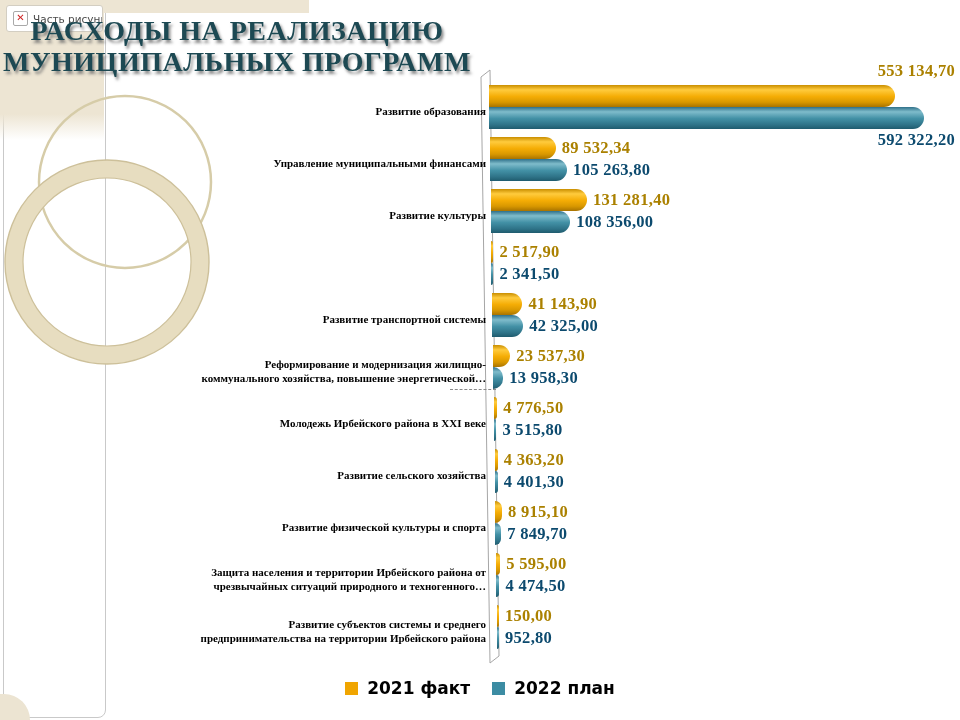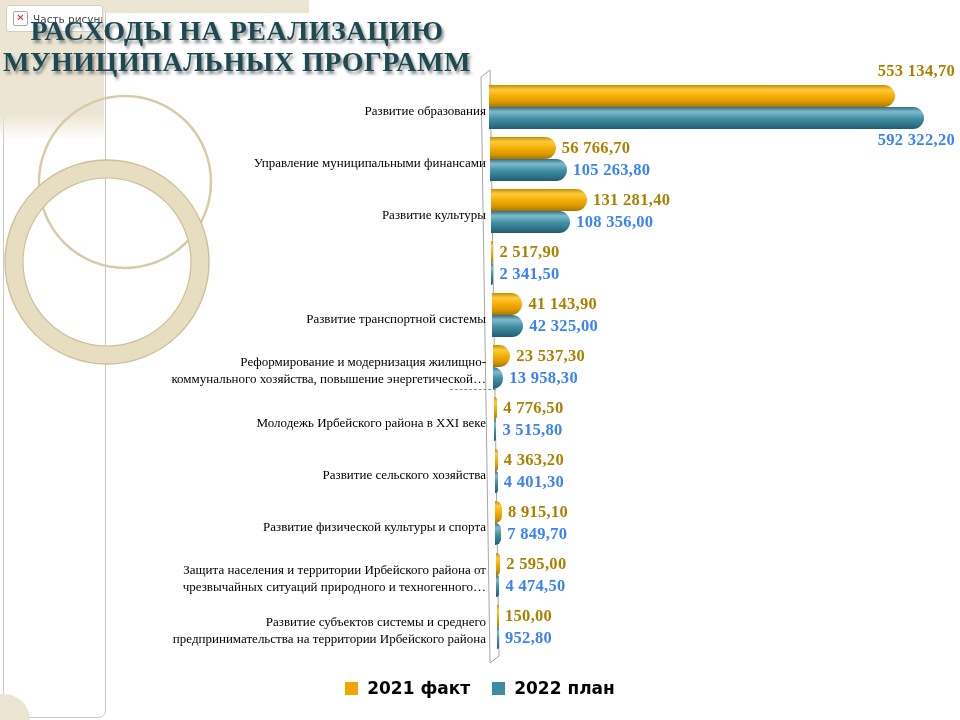--- a/index.html
+++ b/index.html
@@ -36,32 +36,32 @@
   .title{
     position:absolute;left:2px;top:16px;width:470px;text-align:center;
     font-weight:700;font-size:28px;line-height:1.09;letter-spacing:.5px;
     color:#1d4953;text-shadow:2px 3px 3px rgba(110,110,110,.8);
   }
   
   .chart{position:absolute;left:0;top:0;width:960px;height:720px;}
   .cat-label{
     position:absolute;left:50px;width:436px;height:58px;
     display:flex;align-items:center;justify-content:flex-end;
-    text-align:right;font-weight:400;font-size:13px;line-height:1.3;
+    text-align:right;font-weight:700;font-size:11px;line-height:1.3;
     color:#000;white-space:pre-line;
   }
   .bar{position:absolute;height:22px;border-radius:0 11px 11px 0 / 0 11px 11px 0;}
   .bar-gold{background:linear-gradient(180deg,#c98e00 0%,#ffcb3d 22%,#f5ad05 52%,#d99800 78%,#a87300 100%);}
   .bar-teal{background:linear-gradient(180deg,#2f7089 0%,#7fbccb 22%,#4391a6 52%,#2f7489 80%,#1f5b6e 100%);}
   .val{
     position:absolute;font-weight:700;font-size:16.5px;letter-spacing:.3px;
     line-height:18px;white-space:nowrap;
   }
   .val-gold{color:#ab8100;}
-  .val-teal{color:#3b82f6;}
+  .val-teal{color:#0c4a6e;}
   .leader{position:absolute;border-top:1px dashed #8a8a8a;width:46px;height:0;}
   .wall{position:absolute;left:0;top:0;width:960px;height:720px;pointer-events:none;}
   
   .legend{
     position:absolute;left:0;top:678px;width:960px;display:flex;
     justify-content:center;align-items:center;gap:22px;
     font:700 17px "DejaVu Sans",sans-serif;color:#000;
   }
   .legend-item{display:flex;align-items:center;gap:9px;}
   .swatch{width:13px;height:13px;flex:0 0 auto;}
@@ -99,21 +99,21 @@
   </svg>
 
   <div class="chart" id="chart">
       <div class="cat-label" style="top: 82px;">Развитие образования</div>
       <div class="bar bar-gold" style="left: 489px; top: 85px; width: 406.221px;"></div>
       <div class="val val-gold" style="right: 5px; top: 62px; margin-left: 44px;">553 134,70</div>
       <div class="bar bar-teal" style="left: 489px; top: 107px; width: 435px;"></div>
       <div class="val val-teal" style="right: 5px; top: 131px;">592 322,20</div>
       <div class="cat-label" style="top: 134px;">Управление муниципальными финансами</div>
       <div class="bar bar-gold" style="left: 489.8px; top: 137px; width: 65.9244px;"></div>
-      <div class="val val-gold" style="left: 561.724px; top: 139px;">56 766,70</div>
+      <div class="val val-gold" style="left: 561.724px; top: 139px;">89 532,34</div>
       <div class="bar bar-teal" style="left: 489.8px; top: 159px; width: 77.3055px;"></div>
       <div class="val val-teal" style="left: 573.105px; top: 161px;">105 263,80</div>
       <div class="cat-label" style="top: 186px;">Развитие культуры</div>
       <div class="bar bar-gold" style="left: 490.6px; top: 189px; width: 96.4127px;"></div>
       <div class="val val-gold" style="left: 593.013px; top: 191px;">131 281,40</div>
       <div class="bar bar-teal" style="left: 490.6px; top: 211px; width: 79.5764px;"></div>
       <div class="val val-teal" style="left: 576.176px; top: 213px;">108 356,00</div>
       <div class="bar bar-gold" style="left: 491.4px; top: 241px; width: 2px;"></div>
       <div class="val val-gold" style="left: 499.4px; top: 243px;">2 517,90</div>
       <div class="bar bar-teal" style="left: 491.4px; top: 263px; width: 2px;"></div>
@@ -140,21 +140,21 @@
       <div class="bar bar-teal" style="left: 494.6px; top: 471px; width: 3.2323px;"></div>
       <div class="val val-teal" style="left: 503.832px; top: 473px;">4 401,30</div>
       <div class="cat-label" style="top: 498px;">Развитие физической культуры и спорта</div>
       <div class="bar bar-gold" style="left: 495.4px; top: 501px; width: 6.54723px;"></div>
       <div class="val val-gold" style="left: 507.947px; top: 503px;">8 915,10</div>
       <div class="bar bar-teal" style="left: 495.4px; top: 523px; width: 5.7648px;"></div>
       <div class="val val-teal" style="left: 507.165px; top: 525px;">7 849,70</div>
       <div class="cat-label" style="top: 550px;">Защита населения и территории Ирбейского района от
 чрезвычайных ситуаций природного и техногенного…</div>
       <div class="bar bar-gold" style="left: 496.2px; top: 553px; width: 4.10895px;"></div>
-      <div class="val val-gold" style="left: 506.309px; top: 555px;">2 595,00</div>
+      <div class="val val-gold" style="left: 506.309px; top: 555px;">5 595,00</div>
       <div class="bar bar-teal" style="left: 496.2px; top: 575px; width: 3.28606px;"></div>
       <div class="val val-teal" style="left: 505.486px; top: 577px;">4 474,50</div>
       <div class="cat-label" style="top: 602px;">Развитие субъектов системы и среднего
 предпринимательства на территории Ирбейского района</div>
       <div class="bar bar-gold" style="left: 497px; top: 605px; width: 2px;"></div>
       <div class="val val-gold" style="left: 505px; top: 607px;">150,00</div>
       <div class="bar bar-teal" style="left: 497px; top: 627px; width: 2px;"></div>
       <div class="val val-teal" style="left: 505px; top: 629px;">952,80</div>
     </div>
 

